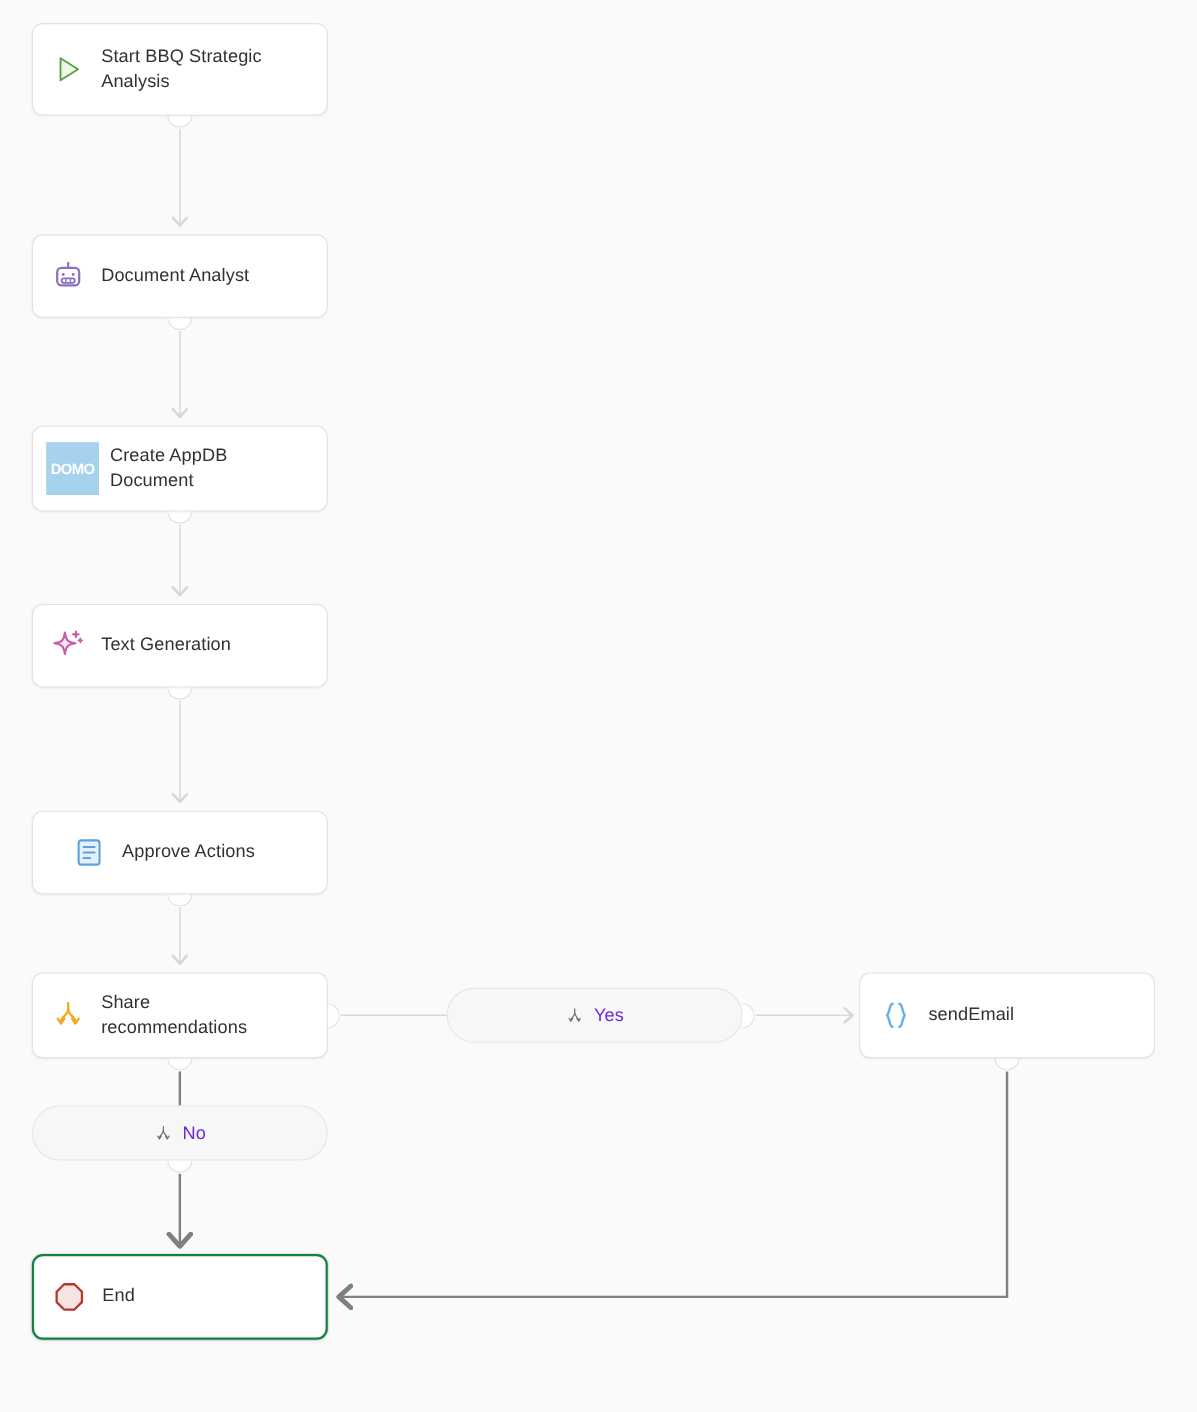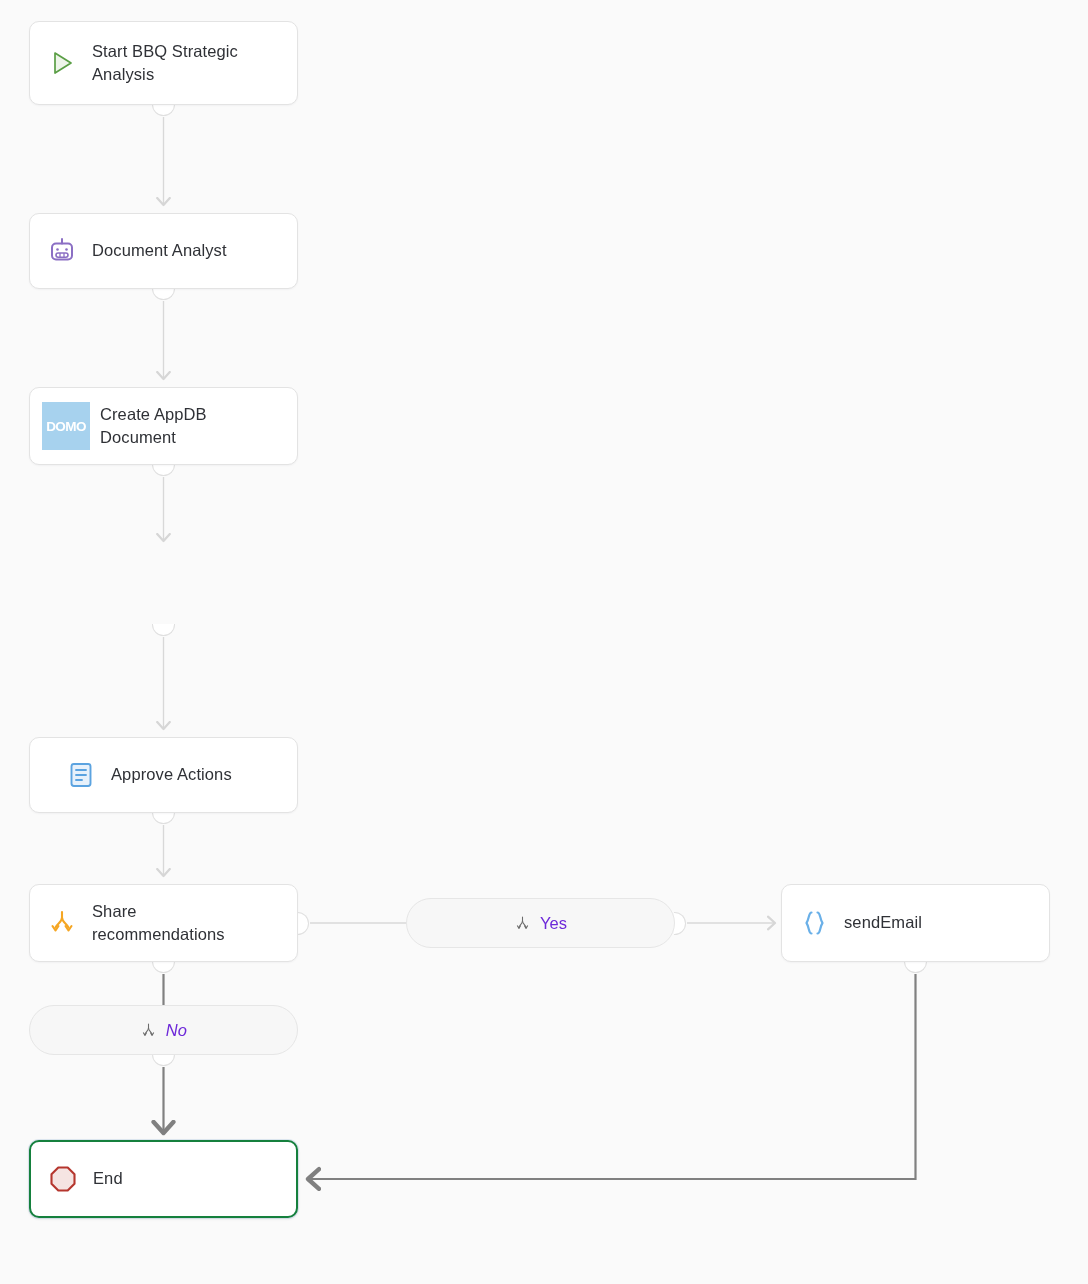--- a/index.html
+++ b/index.html
@@ -191,20 +191,30 @@
   </div>
 
   <div class="node" style="left:29px; top:387px; width:269px; height:78px; padding-left:12px; gap:10px;">
     <span class="domo-logo">
       <span class="domo-text">DOMO</span>
     </span>
     <span class="node-label">Create AppDB
 Document</span>
   </div>
 
+  <div class="node" style="left:29px; top:549px; width:269px; height:76px;">
+    <span class="node-icon">
+      <svg width="32" height="32" viewBox="0 0 32 32">
+        <path d="M13 4 C14.1 11.2 15.6 12.7 22.6 13.8 C15.6 14.9 14.1 16.4 13 23.6 C11.9 16.4 10.4 14.9 3.4 13.8 C10.4 12.7 11.9 11.2 13 4 Z" fill="#f6e4f2" stroke="#c45bac" stroke-width="1.9" stroke-linejoin="round"></path>
+        <path d="M23 3.2 L23 8.2 M20.5 5.7 L25.5 5.7" stroke="#c45bac" stroke-width="1.9" stroke-linecap="round"></path>
+        <path d="M27 9.5 L27 12.9 M25.3 11.2 L28.7 11.2" stroke="#c45bac" stroke-width="1.7" stroke-linecap="round"></path>
+      </svg>
+    </span>
+    <span class="node-label">Text Generation</span>
+  </div>
 
   <div class="node" style="left:29px; top:737px; width:269px; height:76px;padding-left:35px;">
     <span class="node-icon">
       <svg width="30" height="30" viewBox="0 0 30 30">
         <rect x="5.5" y="4" width="19" height="22" rx="2.4" fill="#e7f1fb" stroke="#5ba3e0" stroke-width="1.9"></rect>
         <line x1="10" y1="10" x2="20" y2="10" stroke="#5ba3e0" stroke-width="1.9" stroke-linecap="round"></line>
         <line x1="10" y1="15" x2="20" y2="15" stroke="#5ba3e0" stroke-width="1.9" stroke-linecap="round"></line>
         <line x1="10" y1="20" x2="16" y2="20" stroke="#5ba3e0" stroke-width="1.9" stroke-linecap="round"></line>
       </svg>
     </span>
@@ -248,21 +258,21 @@
       <svg width="17" height="17" viewBox="0 0 24 24">
         <path d="M12 3 L12 8 C12 12 8.5 13.5 7 17" fill="none" stroke="#6b6b6b" stroke-width="1.5" stroke-linecap="round"></path>
         <path d="M12 8 C12 12 15.5 13.5 17 17" fill="none" stroke="#6b6b6b" stroke-width="1.5" stroke-linecap="round"></path>
         <path d="M4.8 15.3 L7 19 L9.2 15.3" fill="none" stroke="#6b6b6b" stroke-width="1.5" stroke-linecap="round" stroke-linejoin="round"></path>
         <path d="M14.8 15.3 L17 19 L19.2 15.3" fill="none" stroke="#6b6b6b" stroke-width="1.5" stroke-linecap="round" stroke-linejoin="round"></path>
       </svg>
     </span>
     <span class="pill-label">Yes</span>
   </div>
 
-  <div class="pill" style="left:29px; top:1005px; width:269px; height:50px;font-style:italic;">
+  <div class="pill" style="left:29px; top:1005px; width:269px; height:50px;">
     <span class="pill-icon">
       <svg width="17" height="17" viewBox="0 0 24 24">
         <path d="M12 3 L12 8 C12 12 8.5 13.5 7 17" fill="none" stroke="#6b6b6b" stroke-width="1.5" stroke-linecap="round"></path>
         <path d="M12 8 C12 12 15.5 13.5 17 17" fill="none" stroke="#6b6b6b" stroke-width="1.5" stroke-linecap="round"></path>
         <path d="M4.8 15.3 L7 19 L9.2 15.3" fill="none" stroke="#6b6b6b" stroke-width="1.5" stroke-linecap="round" stroke-linejoin="round"></path>
         <path d="M14.8 15.3 L17 19 L19.2 15.3" fill="none" stroke="#6b6b6b" stroke-width="1.5" stroke-linecap="round" stroke-linejoin="round"></path>
       </svg>
     </span>
     <span class="pill-label">No</span>
   </div>

